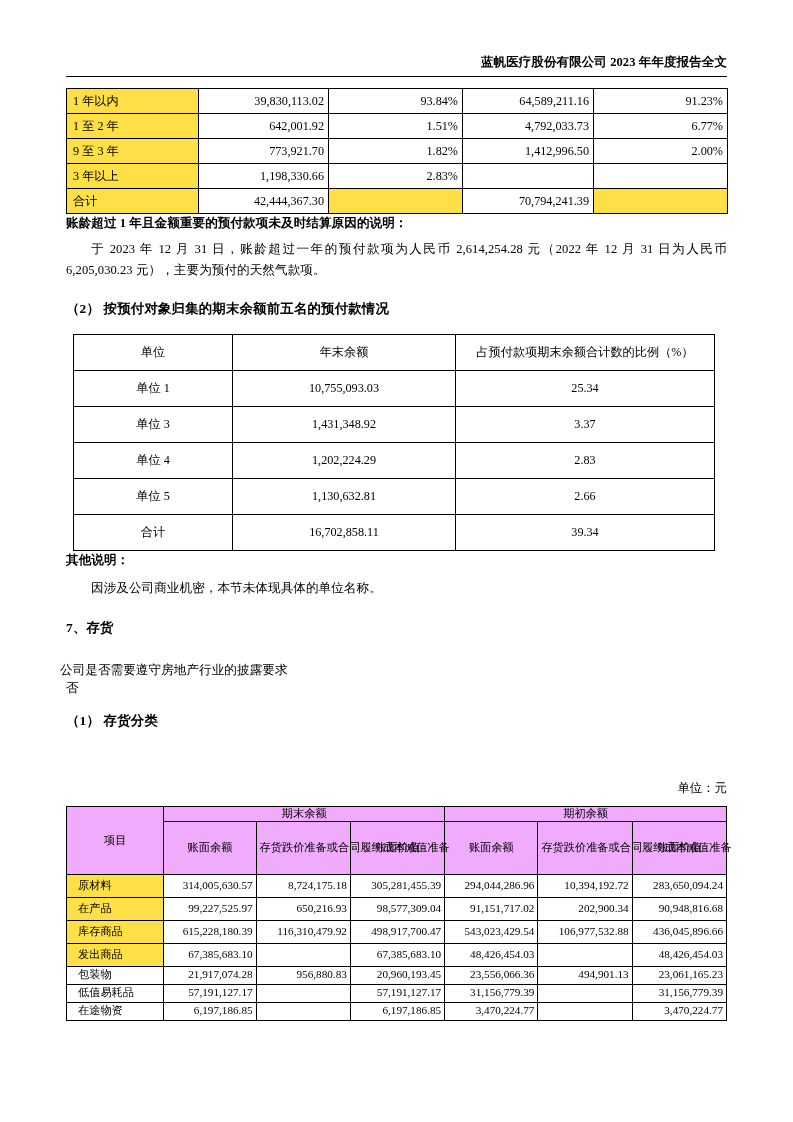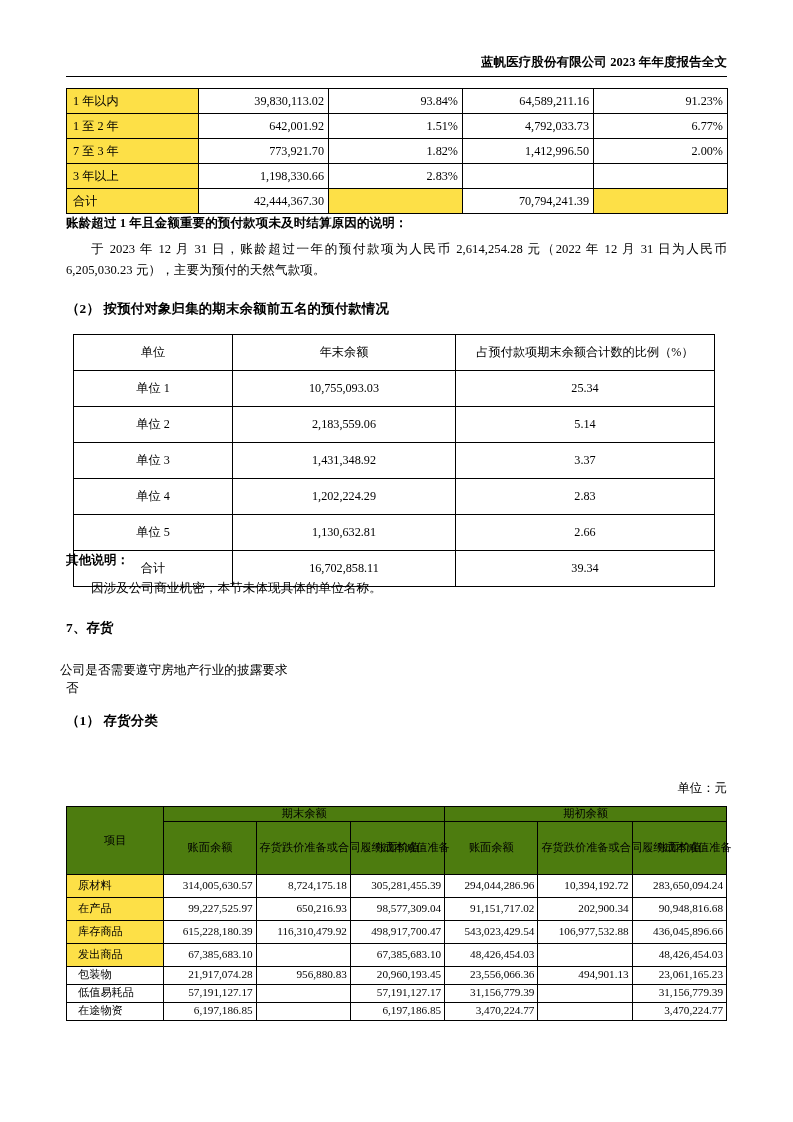--- a/index.html
+++ b/index.html
@@ -94,21 +94,21 @@
   #aging-table td { height: 22px; }
   #aging-table td.lbl { text-align: left; padding-left: 6px; }
 
   
   #prepay-table { left: 73px; top: 334px; width: 641px; padding-left: 31px; }
   #prepay-table td { height: 33px; text-align: center; }
 
   
   #inventory-table { left: 66px; top: 806px; width: 661px; font-size: 11.2px; }
   #inventory-table td { padding: 0px 3px; line-height: 13.5px; }
-  #inventory-table td.hd { text-align: center; background: #4d7c0f; }
+  #inventory-table td.hd { text-align: center; background: #f0abfc; }
   #inventory-table td.r-lbl { text-align: left; padding-left: 11px; }
   #inventory-table tr.tall td { height: 22px; }
   #inventory-table tr.short td { height: 17px; }
 </style>
 </head>
 <body>
 
 <div class="page">
 
   <div class="doc-header">蓝帆医疗股份有限公司 2023 年年度报告全文</div>
@@ -131,21 +131,21 @@
         <td class="num">91.23%</td>
       </tr>
       <tr>
         <td class="shade lbl">1 至 2 年</td>
         <td class="num">642,001.92</td>
         <td class="num">1.51%</td>
         <td class="num">4,792,033.73</td>
         <td class="num">6.77%</td>
       </tr>
       <tr>
-        <td class="shade lbl">7 至 3 年</td>
+        <td class="shade lbl">9 至 3 年</td>
         <td class="num">773,921.70</td>
         <td class="num">1.82%</td>
         <td class="num">1,412,996.50</td>
         <td class="num">2.00%</td>
       </tr>
       <tr>
         <td class="shade lbl">3 年以上</td>
         <td class="num">1,198,330.66</td>
         <td class="num">2.83%</td>
         <td class="num"></td>
@@ -177,25 +177,20 @@
         <th class="ctr" style="height:33px">单位</th>
         <th class="ctr" style="height:33px">年末余额</th>
         <th class="ctr" style="height:33px">占预付款项期末余额合计数的比例（%）</th>
       </tr>
     </thead>
     <tbody>
       <tr>
         <td>单位 1</td>
         <td>10,755,093.03</td>
         <td>25.34</td>
-      </tr>
-      <tr>
-        <td>单位 2</td>
-        <td>2,183,559.06</td>
-        <td>5.14</td>
       </tr>
       <tr>
         <td>单位 3</td>
         <td>1,431,348.92</td>
         <td>3.37</td>
       </tr>
       <tr>
         <td>单位 4</td>
         <td>1,202,224.29</td>
         <td>2.83</td>

